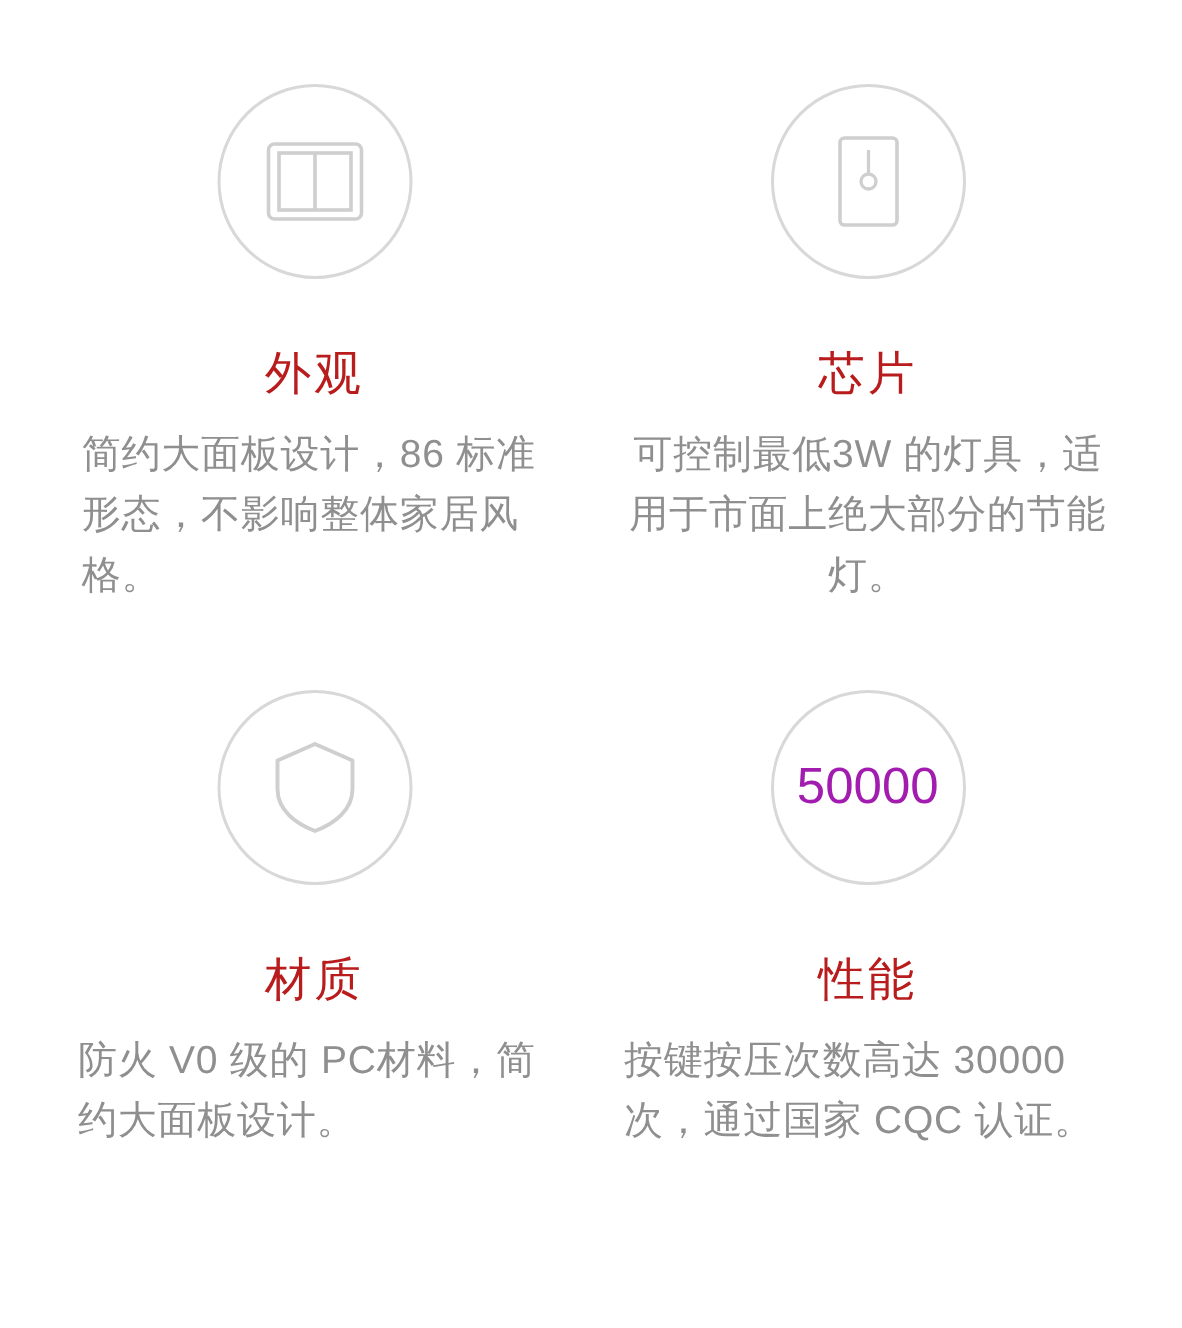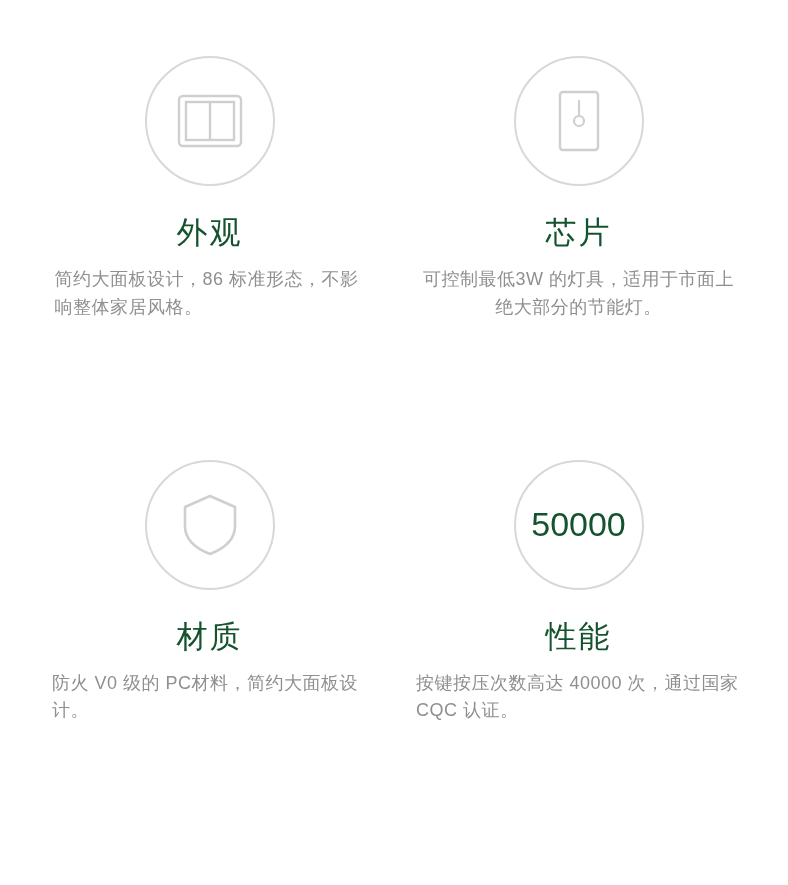--- a/index.html
+++ b/index.html
@@ -43,37 +43,37 @@
     justify-content: center;
     box-sizing: border-box;
   }
 
   .icon-circle svg {
     display: block;
   }
 
   .big-number {
     font-size: 34px;
-    color: #14532d;
+    color: #a21caf;
     letter-spacing: 0px;
     font-family: "Liberation Sans", "DejaVu Sans", sans-serif;
   }
 
   .feature-title {
-    margin-top: 30px;
+    margin-top: 46px;
     font-size: 31px;
-    color: #14532d;
+    color: #b91c1c;
     letter-spacing: 2px;
     line-height: 1.1;
     text-align: center;
   }
 
   .feature-desc {
     margin-top: 16px;
-    font-size: 18px;
+    font-size: 26px;
     line-height: 1.55;
     color: #8f8f8f;
     text-align: left;
     max-width: 320px;
     letter-spacing: 0.5px;
   }
 
   .cell-appearance .feature-desc { max-width: 310px; }
   .cell-chip .feature-desc { max-width: 320px; text-align: center; }
   .cell-material .feature-desc { max-width: 315px; }
@@ -116,16 +116,16 @@
     </div>
     <div class="feature-title">材质</div>
     <div class="feature-desc">防火 V0 级的 PC材料，简约大面板设计。</div>
   </div>
 
   <div class="feature-cell cell-performance">
     <div class="icon-circle">
       <span class="big-number">50000</span>
     </div>
     <div class="feature-title">性能</div>
-    <div class="feature-desc">按键按压次数高达 40000 次，通过国家 CQC 认证。</div>
+    <div class="feature-desc">按键按压次数高达 30000 次，通过国家 CQC 认证。</div>
   </div>
 
 </div>
 
 </body></html>

